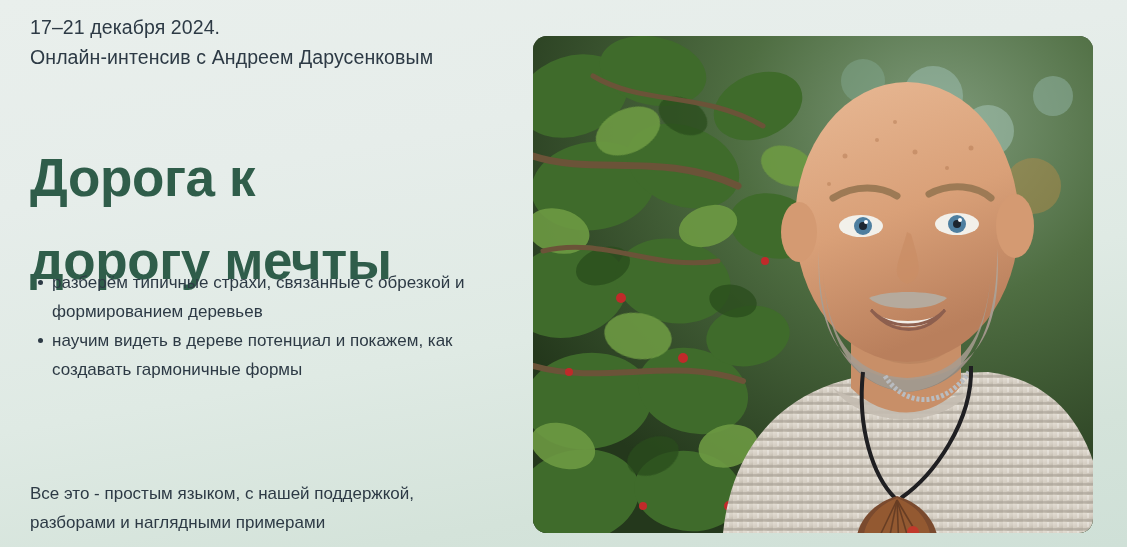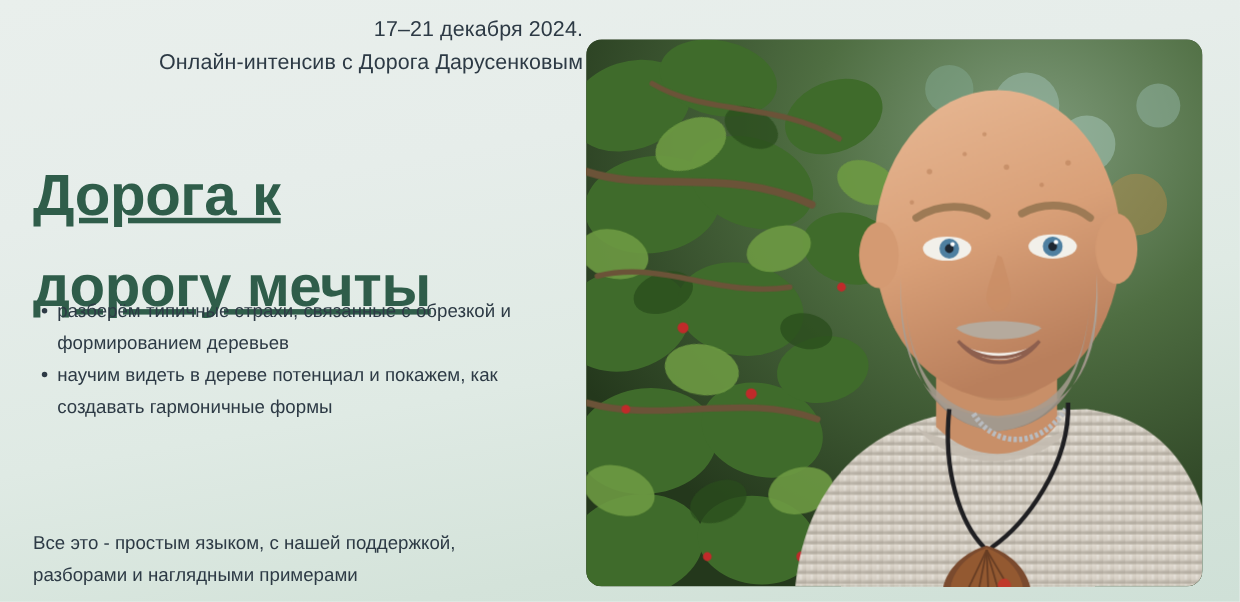--- a/index.html
+++ b/index.html
@@ -33,36 +33,35 @@
 
   .eyebrow {
     position: absolute;
     top: 12px;
     left: 0;
     width: 500px;
     color: #2d3a45;
     font-size: 19.5px;
     line-height: 30px;
     letter-spacing: 0.1px;
-    text-align: right;
   }
   .eyebrow div { white-space: nowrap; }
 
   .headline {
     position: absolute;
     top: 100px;
     left: 0;
     width: 500px;
     color: #2f5d4a;
     font-size: 53px;
     font-weight: 700;
     line-height: 83px;
     letter-spacing: -0.4px;
   }
-  .headline div { white-space: nowrap; text-decoration: underline; }
+  .headline div { white-space: nowrap; }
 
   .bullets {
     position: absolute;
     top: 268px;
     left: 0;
     width: 490px;
     margin: 0;
     padding: 0;
     list-style: none;
     color: #2d3a45;
@@ -110,21 +109,21 @@
 </style>
 </head>
 <body>
 
 <div class="banner">
 
   <div class="text-col">
 
     <div class="eyebrow">
       <div>17–21 декабря 2024.</div>
-      <div>Онлайн-интенсив с Дорога Дарусенковым</div>
+      <div>Онлайн-интенсив с Андреем Дарусенковым</div>
     </div>
 
     <h1 class="headline">
       <div>Дорога к</div>
       <div>дорогу мечты</div>
     </h1>
 
     <ul class="bullets">
       <li>разберём типичные страхи, связанные с обрезкой и формированием деревьев</li>
       <li>научим видеть в дереве потенциал и покажем, как создавать гармоничные формы</li>

